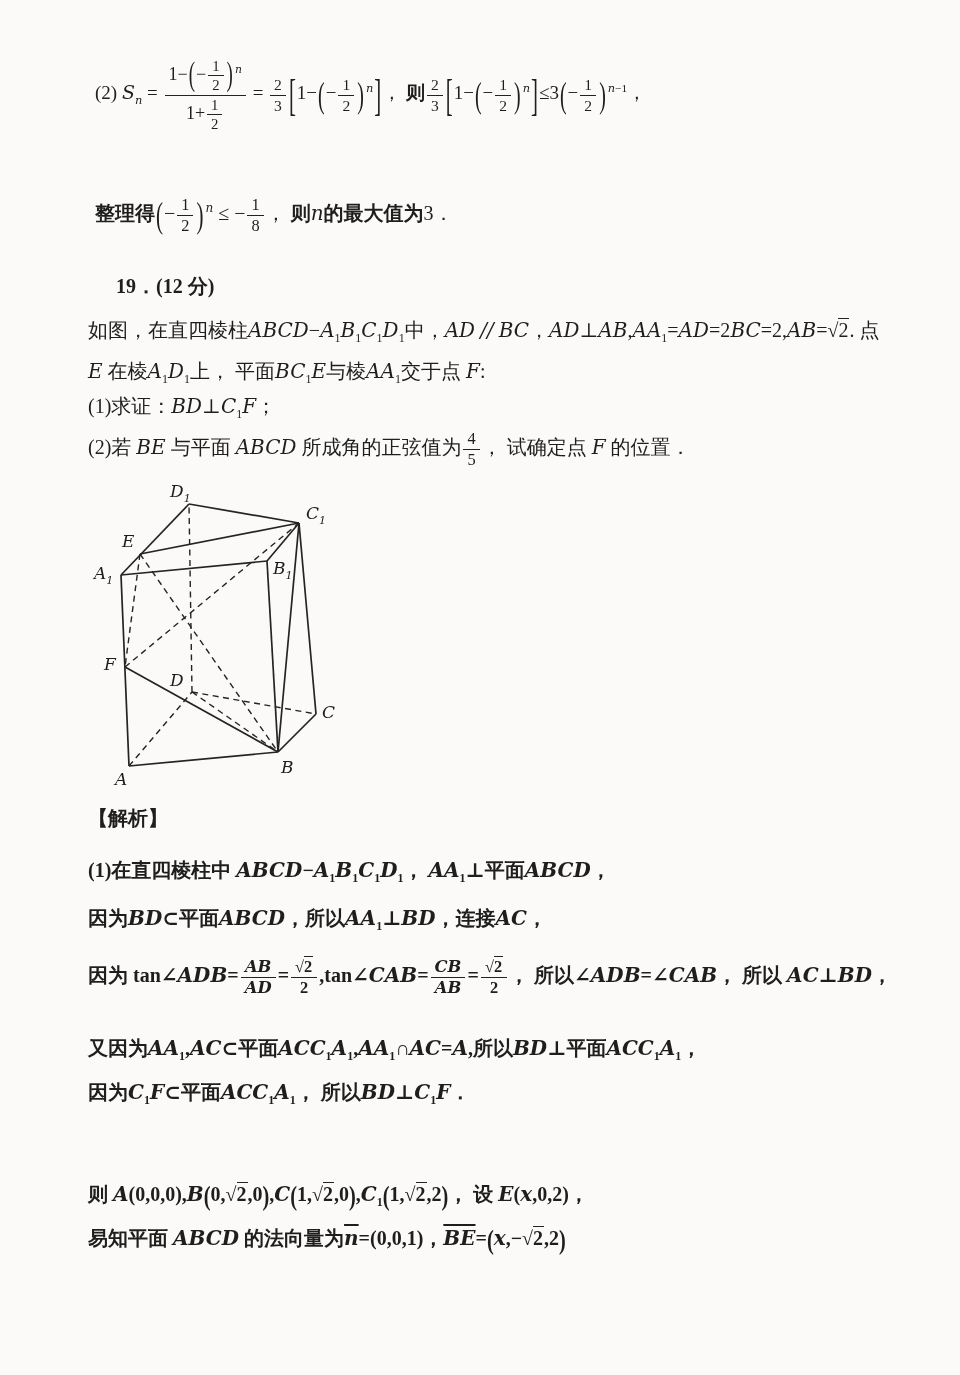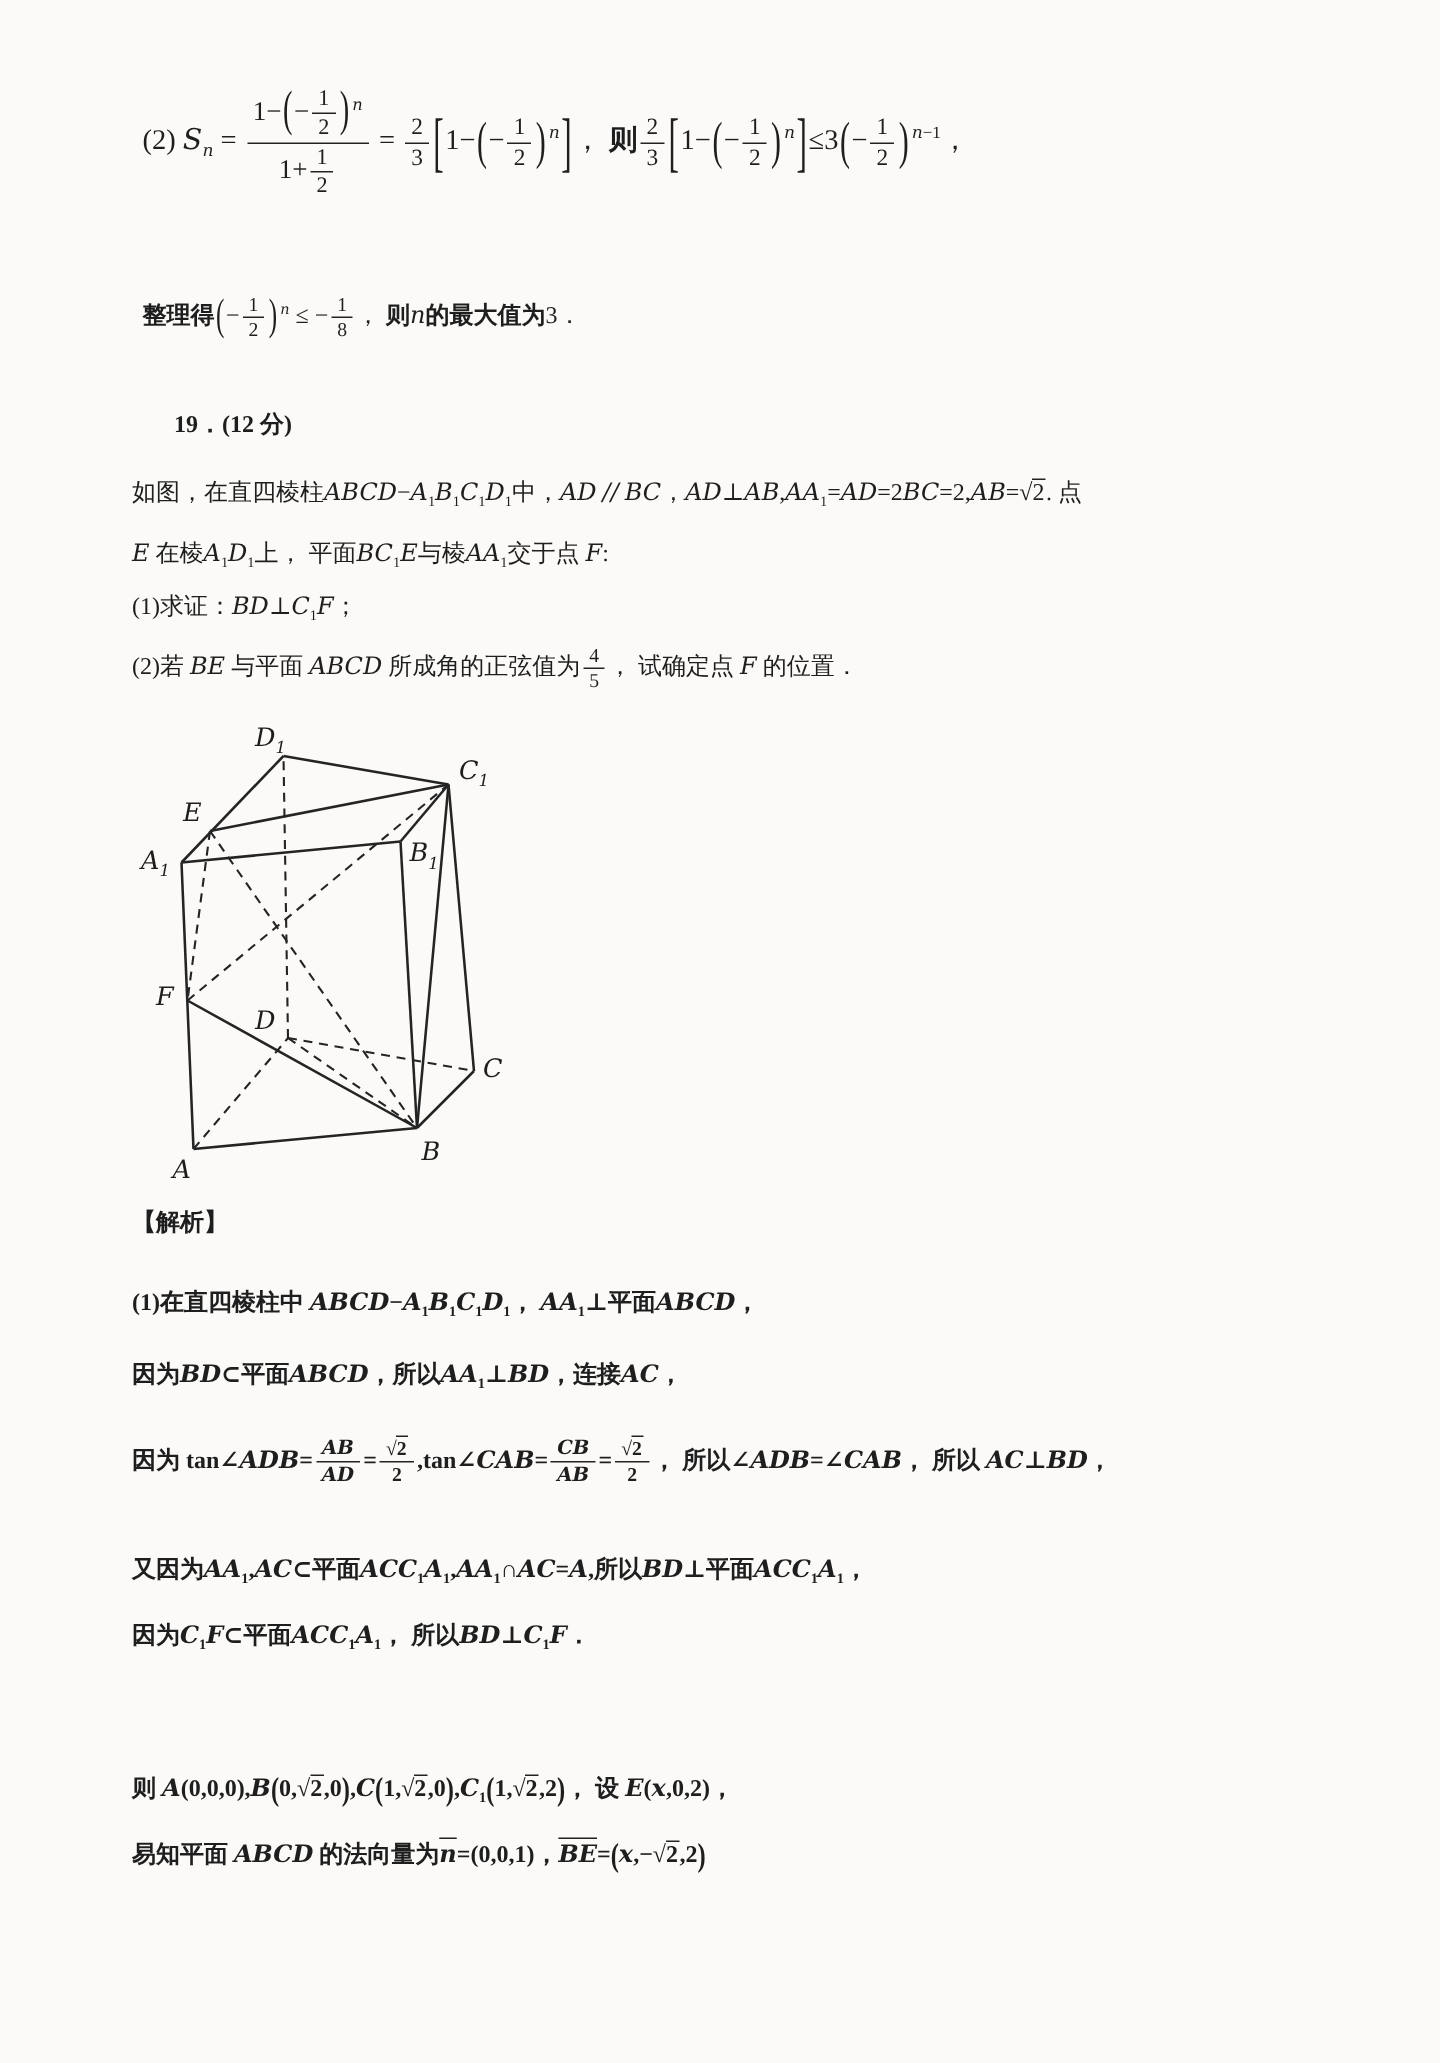--- a/index.html
+++ b/index.html
@@ -7,21 +7,21 @@
     position:relative;
     width:960px;height:1375px;
     margin:0 auto;
     background:#fbfaf8;
     color:#1e1e1e;
     font-family:"Liberation Serif","DejaVu Serif",serif;
     overflow:hidden;
   }
   .tline{
     position:absolute;
-    font-size:16px;
+    font-size:20px;
     white-space:nowrap;
     color:#1e1e1e;
     line-height:1.25;
   }
   .formula{font-size:19px;}
   .solline{font-weight:600;}
   b{font-weight:700;}
   i{font-family:"DejaVu Serif","Liberation Serif",serif;font-style:italic;font-weight:inherit;}
   sub{font-size:0.6em;line-height:0;}
   sup{font-size:0.6em;line-height:0;margin-left:1px;}

